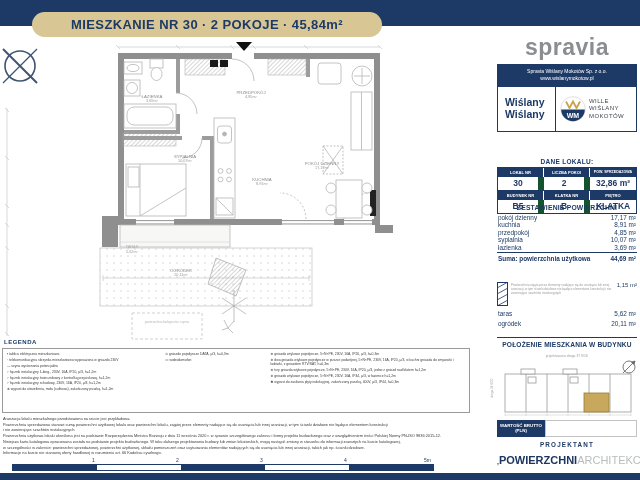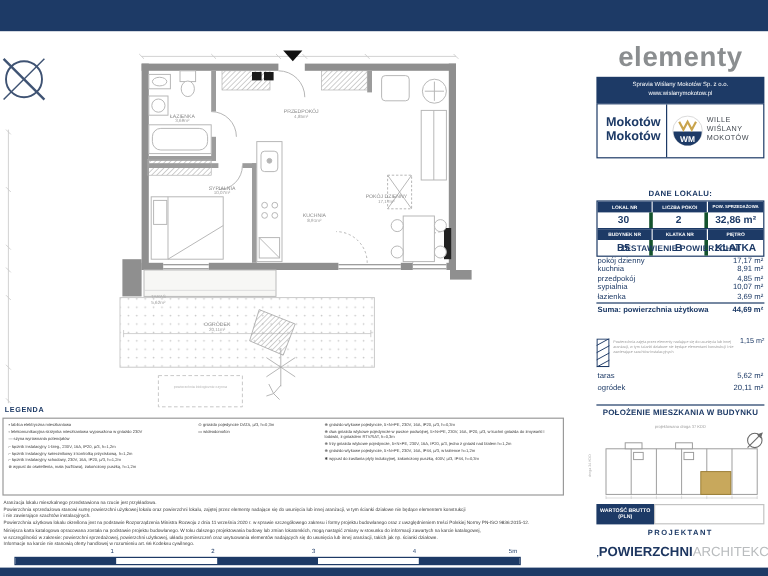--- a/index.html
+++ b/index.html
@@ -54,21 +54,21 @@
   .task .t2{font-size:7.5px;font-weight:bold;margin-top:2px;}
   .addr{height:26px;padding:2px 0 0 5px;font-size:5.3px;font-weight:bold;line-height:6.4px;box-sizing:border-box;}
   .sechead{text-align:center;font-weight:bold;color:#1d3a66;}
   .dane{top:126px;font-size:6.5px;letter-spacing:.3px;}
   .grid{top:135px;border:1px solid #1d3a66;box-sizing:border-box;}
   .grow{display:flex;}
   .gh{background:#1d3a66;color:#fff;font-size:4.1px;font-weight:bold;height:9px;line-height:9px;
       text-align:center;width:46.66px;border-right:1px solid #fff;box-sizing:border-box;}
   .gh:last-child{border-right:none;}
   .gv{font-size:8.5px;font-weight:bold;color:#1d3a66;height:13px;line-height:13px;text-align:center;
-      width:46.66px;border-right:3px solid #14532d;box-sizing:border-box;}
+      width:46.66px;border-right:6px solid #14532d;box-sizing:border-box;}
   .gv:last-child{border-right:none;}
   .zest{top:172px;font-size:6.8px;letter-spacing:.2px;}
   .arlist{top:182px;font-size:6.4px;}
   .arow{display:flex;justify-content:space-between;line-height:7.4px;padding:0 1px;}
   .suma{top:220px;border-top:1px solid #1d3a66;font-weight:bold;font-size:6.4px;
         display:flex;justify-content:space-between;padding:2px 1px 0 1px;box-sizing:border-box;}
   .notew{top:250px;display:flex;gap:3px;}
   .notetxt{flex:1;font-size:3.1px;line-height:4px;color:#9b9b9b;padding-top:1px;}
   .noteval{font-size:6px;color:#1d3a66;white-space:nowrap;}
   .xrow{font-size:6.4px;display:flex;justify-content:space-between;padding:0 1px;box-sizing:border-box;}
@@ -86,20 +86,21 @@
   .epb{font-size:11px;font-weight:800;color:#1d3660;}
   .epl{font-size:11px;color:#b9bcbe;}
   .epm{font-size:7px;color:#1d3660;font-weight:bold;}
 </style>
 </head>
 <body>
 
 <div id="page">
 
   <div class="topbar"></div>
+  <div class="badge">MIESZKANIE NR 30 · 2 POKOJE · 45,84m²</div>
 
   <div class="plan">
     <svg width="480" height="314" viewBox="0 0 480 314">
       <defs>
         <pattern id="dots" width="7" height="7" patternUnits="userSpaceOnUse">
           <circle cx="2" cy="2" r="0.7" fill="#c8c8c8"></circle>
         </pattern>
         <pattern id="hatch" width="3" height="3" patternUnits="userSpaceOnUse" patternTransform="rotate(45)">
           <line x1="0" y1="0" x2="0" y2="3" stroke="#9a9a9a" stroke-width="0.8"></line>
         </pattern>
@@ -331,30 +332,30 @@
     <span class="num" style="left:248px;">3</span>
     <span class="num" style="left:332px;">4</span>
     <span class="num" style="left:412px;">5m</span>
     <div class="sbar">
       <span class="sn"></span><span class="sw"></span><span class="sn"></span><span class="sw"></span><span class="sn"></span>
     </div>
   </div>
 
   <div class="rpanel">
 
-    <div class="rp slogo">elementy</div>
+    <div class="rp slogo">spravia</div>
 
     <div class="rp infobar">
       <div>Spravia Wiślany Mokotów Sp. z o.o.</div>
       <div>www.wislanymokotow.pl</div>
     </div>
 
     <div class="rp btable">
       <div class="brow">
-        <div class="bcell bc1 pname">Mokotów Mokotów</div>
+        <div class="bcell bc1 pname">Wiślany Wiślany</div>
         <div class="bcell bc2 wmwrap">
           <svg width="26" height="26" viewBox="0 0 26 26">
             <circle cx="13" cy="13" r="12.3" fill="#ffffff" stroke="#d8d8d8" stroke-width="0.8"></circle>
             <path d="M1.2,13.5 a11.8,11.8 0 0 0 23.6,0 z" fill="#1d3a66"></path>
             <polyline points="6,5.5 9.5,12 13,5.5 16.5,12 20,5.5" fill="none" stroke="#c9a44d" stroke-width="1.8"></polyline>
             <text x="13" y="22" font-size="7" font-weight="bold" fill="#ffffff" text-anchor="middle" font-family="Liberation Sans, sans-serif">WM</text>
           </svg>
           <div class="wmcap">
             <div>WILLE</div>
             <div>WIŚLANY</div>

